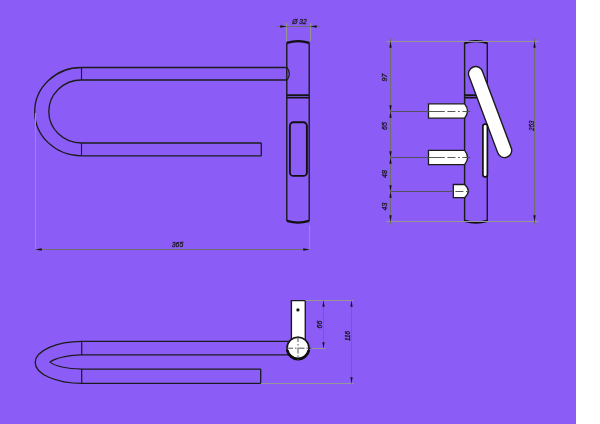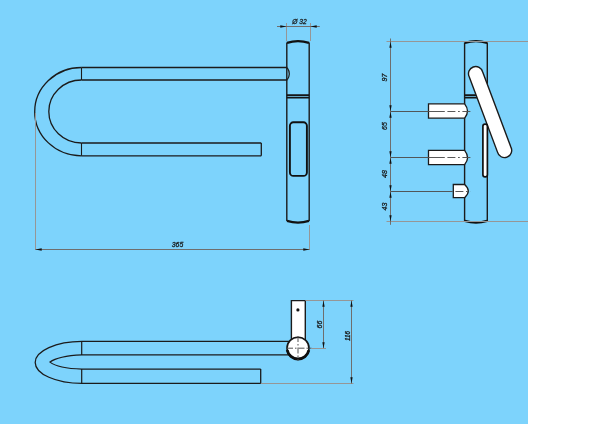--- a/index.html
+++ b/index.html
@@ -1,16 +1,16 @@
 <!DOCTYPE html>
 <html><head>
 <meta charset="utf-8">
 <style>
   html,body{margin:0;padding:0;background:#ffffff;}
-  .page{width:528px;height:424px;position:relative;background:#7dd3fc;overflow:hidden;transform:translateZ(0);will-change:transform;}
+  .page{width:576px;height:424px;position:relative;background:#8b5cf6;overflow:hidden;transform:translateZ(0);will-change:transform;}
   text{font-family:"Liberation Sans",sans-serif;font-style:italic;fill:#161616;stroke:#161616;stroke-width:0.28px;-webkit-font-smoothing:antialiased;}
   body{-webkit-font-smoothing:antialiased;}
 </style>
 </head>
 <body>
 <div class="page">
 <svg width="600" height="424" viewBox="0 0 600 424" xmlns="http://www.w3.org/2000/svg">
 <defs>
 </defs>
 <g fill="none" stroke-linecap="butt">

